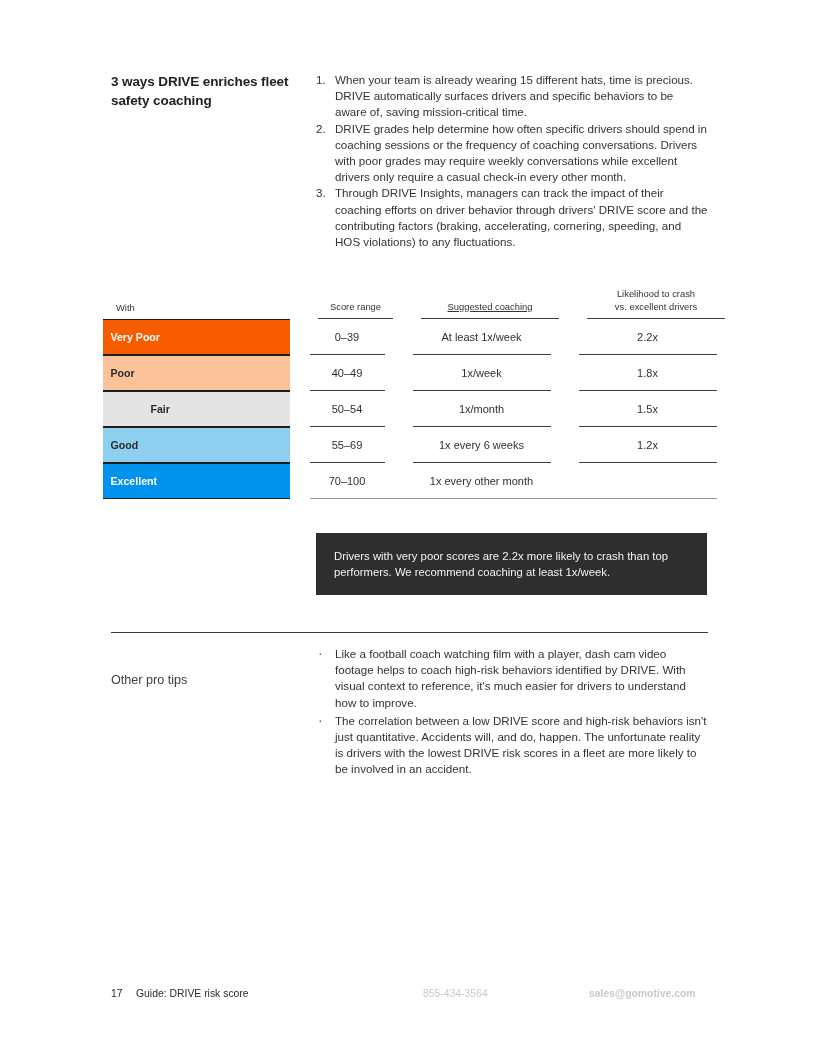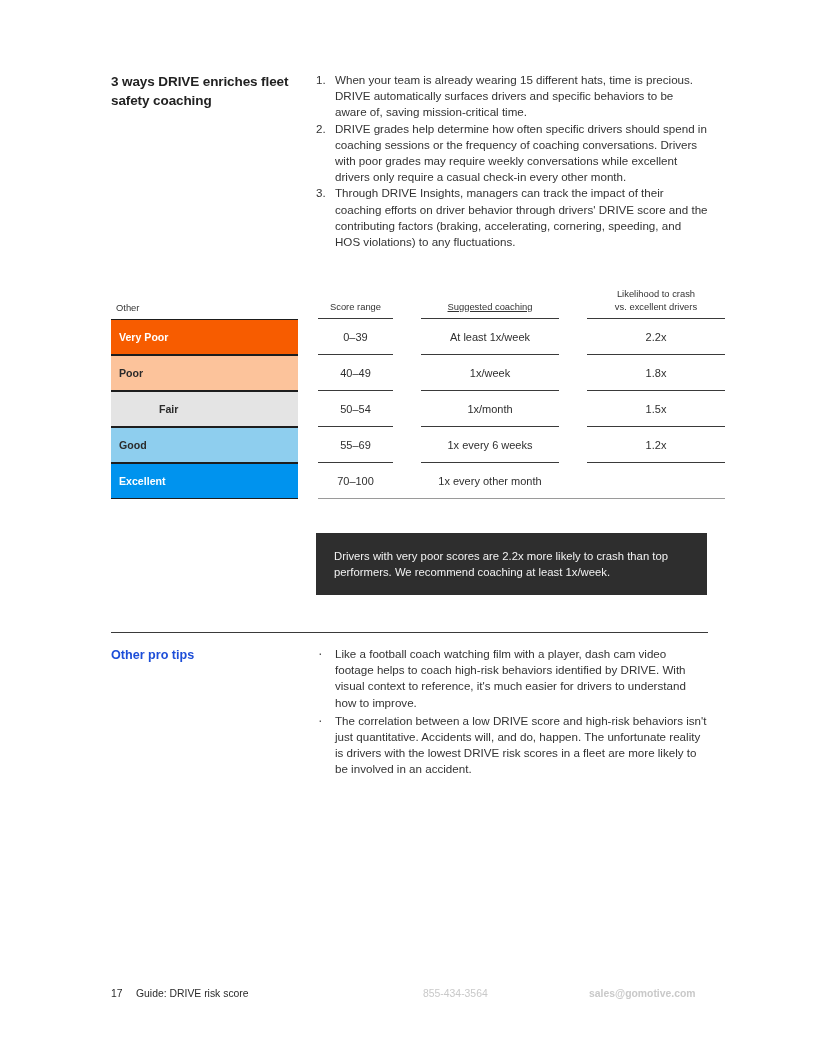--- a/index.html
+++ b/index.html
@@ -99,20 +99,21 @@
   .th.spacer-th { flex: 0 0 20px; }
   .th.c1 { flex: 0 0 75px; border-bottom: 1.6px solid #3a3a3a; }
   .th.gap { flex: 0 0 28px; }
   .th.c2 { flex: 0 0 138px; border-bottom: 1.6px solid #3a3a3a; text-decoration: underline; }
   .th.c3 { flex: 0 0 138px; border-bottom: 1.6px solid #3a3a3a; }
 
   .trow {
     display: flex;
     align-items: stretch;
     height: 36px;
+    justify-content: center;
   }
   .cell-grade {
     flex: 0 0 187px;
     display: flex;
     align-items: center;
     padding-left: 8px;
     font-size: 10.6px;
     font-weight: bold;
     border-top: 1.2px solid #1d1d1d;
     border-bottom: 1.2px solid #1d1d1d;
@@ -166,23 +167,24 @@
     left: 111px;
     top: 646px;
     width: 597px;
     display: flex;
     align-items: flex-start;
   }
   .tips-heading {
     width: 205px;
     flex: 0 0 205px;
     font-size: 12.6px;
-    font-weight: bold;
-    color: #1d4ed8;
+    font-weight: normal;
+    color: #404040;
     line-height: 18px;
+    margin-top: 25px;
   }
   ul.bullets {
     flex: 1 1 auto;
     list-style: none;
     font-size: 11.6px;
     line-height: 16.2px;
     color: #333333;
   }
   ul.bullets > li {
     position: relative;
@@ -241,21 +243,21 @@
         <li>When your team is already wearing 15 different hats, time is precious. DRIVE automatically surfaces drivers and specific behaviors to be aware of, saving mission-critical time.</li>
         <li>DRIVE grades help determine how often specific drivers should spend in coaching sessions or the frequency of coaching conversations. Drivers with poor grades may require weekly conversations while excellent drivers only require a casual check-in every other month.</li>
         <li>Through DRIVE Insights, managers can track the impact of their coaching efforts on driver behavior through drivers' DRIVE score and the contributing factors (braking, accelerating, cornering, speeding, and HOS violations) to any fluctuations.</li>
       </ol>
     </div>
   </div>
 
   <div class="table-wrap">
 
     <div class="thead">
-      <div class="th grade-th">Other</div>
+      <div class="th grade-th">With</div>
       <div class="th spacer-th"></div>
       <div class="th c1">Score range</div>
       <div class="th gap"></div>
       <div class="th c2">Suggested coaching</div>
       <div class="th gap"></div>
       <div class="th c3">
         <div>Likelihood to crash</div>
         <div>vs. excellent drivers</div>
       </div>
     </div>

